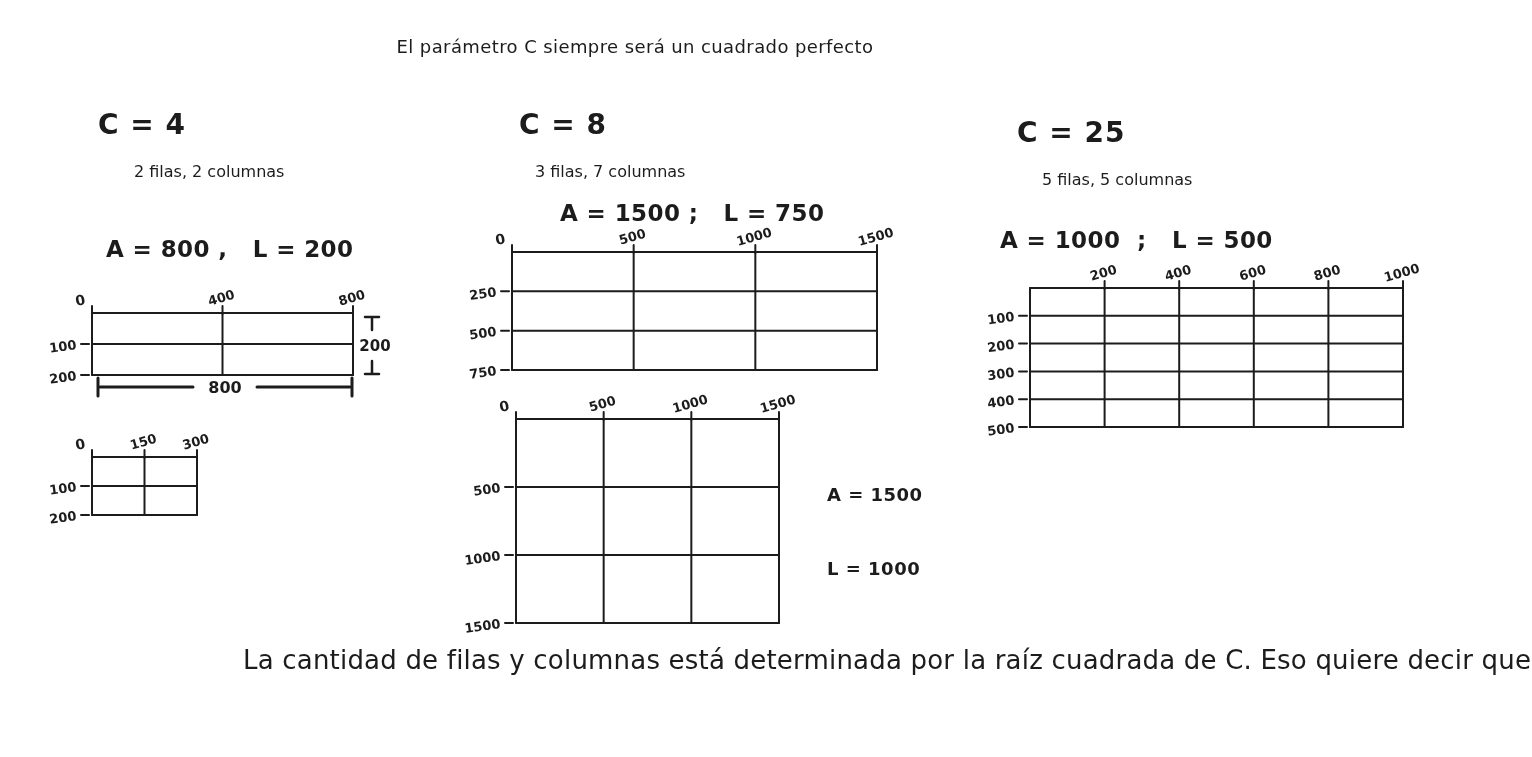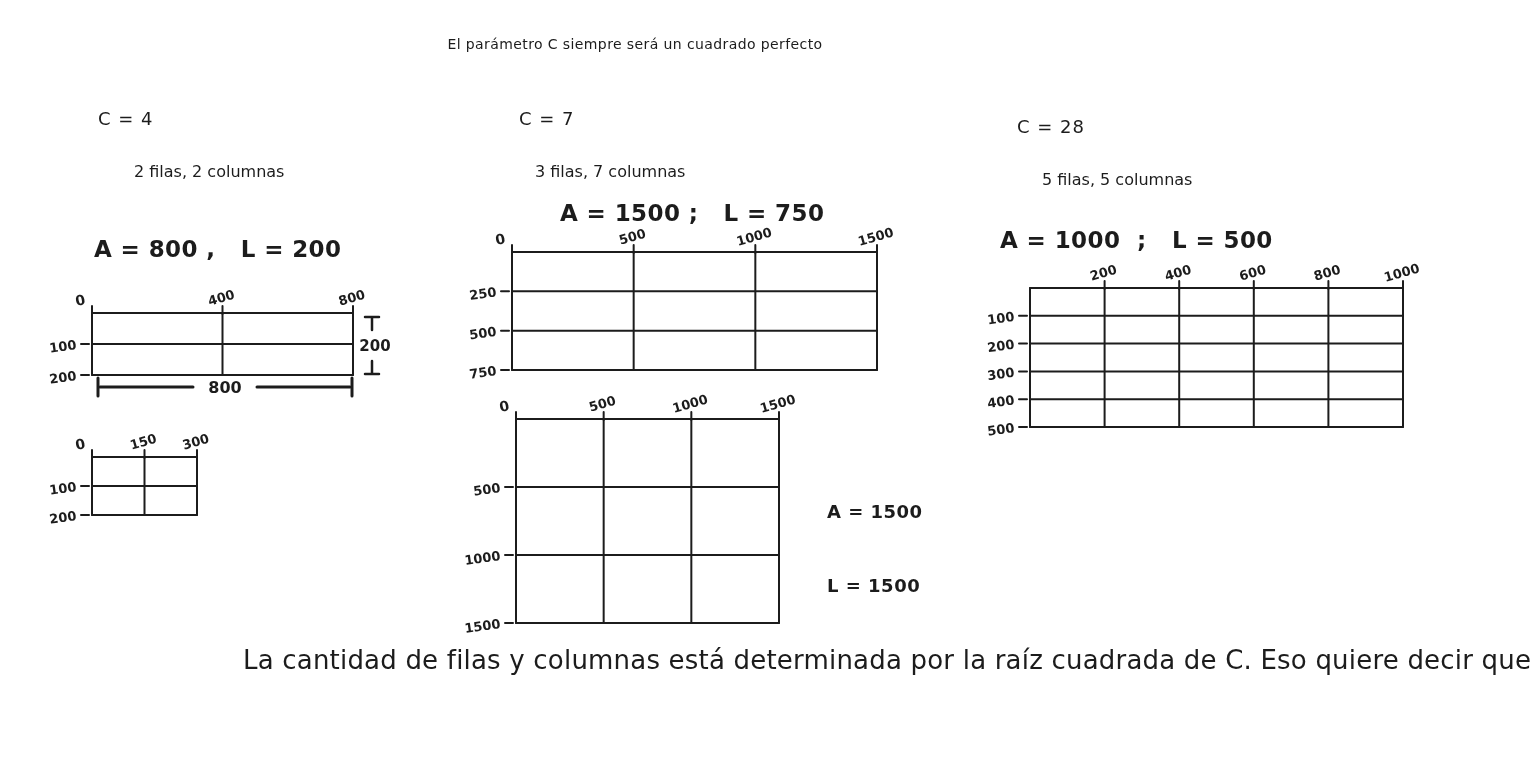--- a/index.html
+++ b/index.html
@@ -3,39 +3,39 @@
 <meta charset="utf-8">
 <style>
   * { box-sizing: border-box; }
   html, body { margin: 0; padding: 0; background: #ffffff; }
   .page {
     position: relative; width: 1532px; height: 757px;
     background: #ffffff; overflow: hidden;
     font-family: "DejaVu Sans", sans-serif; color: #1c1c1c;
   }
   .abs { position: absolute; white-space: pre; }
-  .title { left: 0; top: 36px; width: 1270px; text-align: center; font-size: 14px; letter-spacing: .4px; }
-  .heading { font-size: 18px; letter-spacing: 1px; }
+  .title { left: 0; top: 36px; width: 1270px; text-align: center; font-size: 18px; letter-spacing: .4px; }
+  .heading { font-size: 28px; letter-spacing: 1px; font-weight: bold; }
   .sub { font-size: 16px; }
   .params { font-size: 23px; font-weight: 700; letter-spacing: .4px; }
   .side { font-size: 18px; font-weight: 700; letter-spacing: .5px; }
   .side .line { margin-bottom: 11px; }
   .footer-line { font-size: 26px; letter-spacing: .2px; margin-left: 45px; }
 
   .h-c4   { left: 98px;  top: 108px; }
   .sub-c4 { left: 134px; top: 162px; }
-  .p-c4   { left: 94px;  top: 236px; }
+  .p-c4   { left: 106px;  top: 236px; }
   .h-c9   { left: 519px; top: 108px; }
   .sub-c9 { left: 535px; top: 162px; }
   .p-c9   { left: 560px; top: 200px; }
   .h-c25  { left: 1017px; top: 116px; }
   .sub-c25{ left: 1030px; top: 170px; margin-left: 12px; }
   .p-c25  { left: 1000px; top: 227px; }
   .side-c4 { left: 233px; top: 446px; }
-  .side-c9 { left: 827px; top: 459px; }
+  .side-c9 { left: 827px; top: 442px; }
   .f1 { left: 198px; top: 645px; }
   .f2 { left: 198px; top: 677px; }
 
   #linework { position: absolute; left: 0; top: 0; }
 </style>
 </head>
 <body>
 
 <div class="page">
 
@@ -169,27 +169,27 @@
         <text x="1015" y="432" fill="#1c1c1c" font-size="13" font-weight="700" font-family="&quot;DejaVu Sans&quot;, sans-serif" text-anchor="end" transform="rotate(-8 1015 432)">500</text>
       </g>
     </svg>
 
   <div class="abs title">El parámetro C siempre será un cuadrado perfecto</div>
 
   <div class="abs heading h-c4">C = 4</div>
   <div class="abs sub sub-c4">2 filas, 2 columnas</div>
   <div class="abs params p-c4">A = 800 ,   L = 200</div>
 
-  <div class="abs heading h-c9">C = 7</div>
+  <div class="abs heading h-c9">C = 8</div>
   <div class="abs sub sub-c9">3 filas, 7 columnas</div>
   <div class="abs params p-c9">A = 1500 ;   L = 750</div>
   <div class="abs side side-c9">
     <div class="line">A = 1500</div>
-    <div class="line">L = 1500</div>
+    <div class="line">L = 1000</div>
   </div>
 
-  <div class="abs heading h-c25">C = 28</div>
+  <div class="abs heading h-c25">C = 25</div>
   <div class="abs sub sub-c25">5 filas, 5 columnas</div>
   <div class="abs params p-c25">A = 1000  ;   L = 500</div>
 
   <div class="abs footer-line f1">La cantidad de filas y columnas está determinada por la raíz cuadrada de C. Eso quiere decir que</div>
 
 </div>
 
 </body></html>

